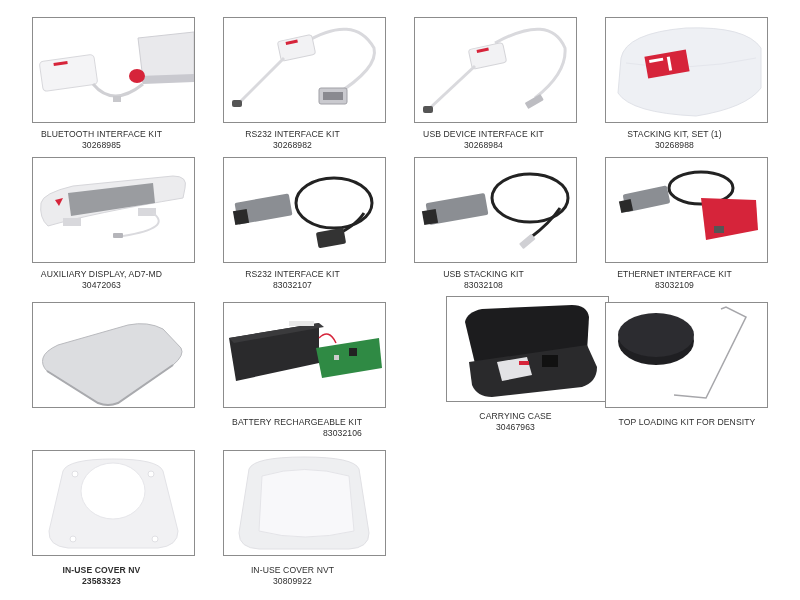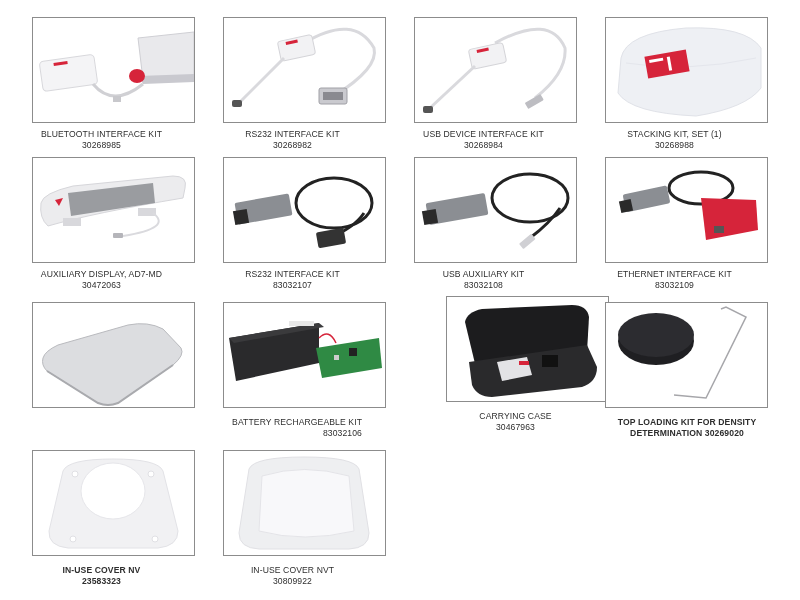--- a/index.html
+++ b/index.html
@@ -3,21 +3,21 @@
 <meta charset="utf-8">
 <style>
   html, body { margin:0; padding:0; background:#ffffff; }
   body { width:800px; height:600px; position:relative; overflow:hidden;
          font-family:"Liberation Sans", sans-serif; color:#333; }
   .item { position:absolute; width:139px; }
   .box { width:161px; height:104px; border:1px solid #8c8c8c; background:#fff;
          position:relative; overflow:hidden; }
   .cap { text-align:center; font-size:8.6px; line-height:10.6px; letter-spacing:0.1px;
          color:#2e2e2e; margin-top:6px; white-space:nowrap; }
-  .cap.wide { width:200px; margin-left:-18px;font-weight:bold; }
+  .cap.wide { width:200px; margin-left:-18px; }
   .box svg { position:absolute; left:0; top:0; width:161px; height:104px; }
 </style>
 </head>
 <body>
 
 <div class="item" style="left:32px; top:17px;">
   <div class="box">
     <svg viewBox="0 0 161 104">
       <path d="M105 20 L161 14 L161 60 L110 62 Z" fill="#e9e9ec" stroke="#cfcfd4"></path>
       <path d="M106 58 L161 56 L161 64 L110 66 Z" fill="#c9c9cf"></path>
@@ -123,21 +123,21 @@
   <div class="box">
     <svg viewBox="0 0 161 104">
       <ellipse cx="115" cy="40" rx="38" ry="24" fill="none" stroke="#222" stroke-width="3"></ellipse>
       <path d="M145 50 Q135 65 115 80" stroke="#222" stroke-width="3" fill="none"></path>
       <rect x="12" y="40" width="60" height="22" rx="2" fill="#8b8e93" transform="rotate(-10 42 51)"></rect>
       <rect x="8" y="52" width="14" height="14" fill="#2a2a2a" transform="rotate(-10 15 59)"></rect>
       <rect x="104" y="80" width="16" height="7" rx="1" fill="#d0d0d4" transform="rotate(-40 112 83)"></rect>
     </svg>
   </div>
   <div class="cap">
-    <div>USB AUXILIARY KIT</div>
+    <div>USB STACKING KIT</div>
     <div>83032108</div>
   </div>
 </div>
 
 <div class="item" style="left:605px; top:157px;">
   <div class="box">
     <svg viewBox="0 0 161 104">
       <ellipse cx="95" cy="30" rx="32" ry="16" fill="none" stroke="#222" stroke-width="3"></ellipse>
       <rect x="18" y="32" width="45" height="18" rx="2" fill="#8b8e93" transform="rotate(-12 40 41)"></rect>
       <rect x="14" y="42" width="12" height="12" fill="#2a2a2a" transform="rotate(-12 20 48)"></rect>
@@ -197,21 +197,20 @@
 <div class="item" style="left:605px; top:302px;">
   <div class="box">
     <svg viewBox="0 0 161 104">
       <ellipse cx="50" cy="38" rx="38" ry="24" fill="#1f1f22"></ellipse>
       <ellipse cx="50" cy="32" rx="38" ry="22" fill="#2c2c30"></ellipse>
       <path d="M115 6 L120 4 L140 14 L100 95 L68 92" stroke="#a6a6aa" stroke-width="1.5" fill="none"></path>
     </svg>
   </div>
   <div class="cap wide" style="margin-top:9px;">
     <div>TOP LOADING KIT FOR DENSITY</div>
-    <div>DETERMINATION 30269020</div>
   </div>
 </div>
 
 <div class="item" style="left:32px; top:450px;">
   <div class="box">
     <svg viewBox="0 0 161 104">
       <path d="M30 20 Q35 8 80 8 Q125 8 130 20 L145 80 Q145 95 125 97 L35 97 Q15 95 16 80 Z" fill="#f1f1f3" stroke="#e2e2e6"></path>
       <ellipse cx="80" cy="40" rx="32" ry="28" fill="#ffffff" stroke="#e6e6ea"></ellipse>
       <circle cx="42" cy="23" r="3" fill="#fff" stroke="#e0e0e4"></circle>
       <circle cx="118" cy="23" r="3" fill="#fff" stroke="#e0e0e4"></circle>

